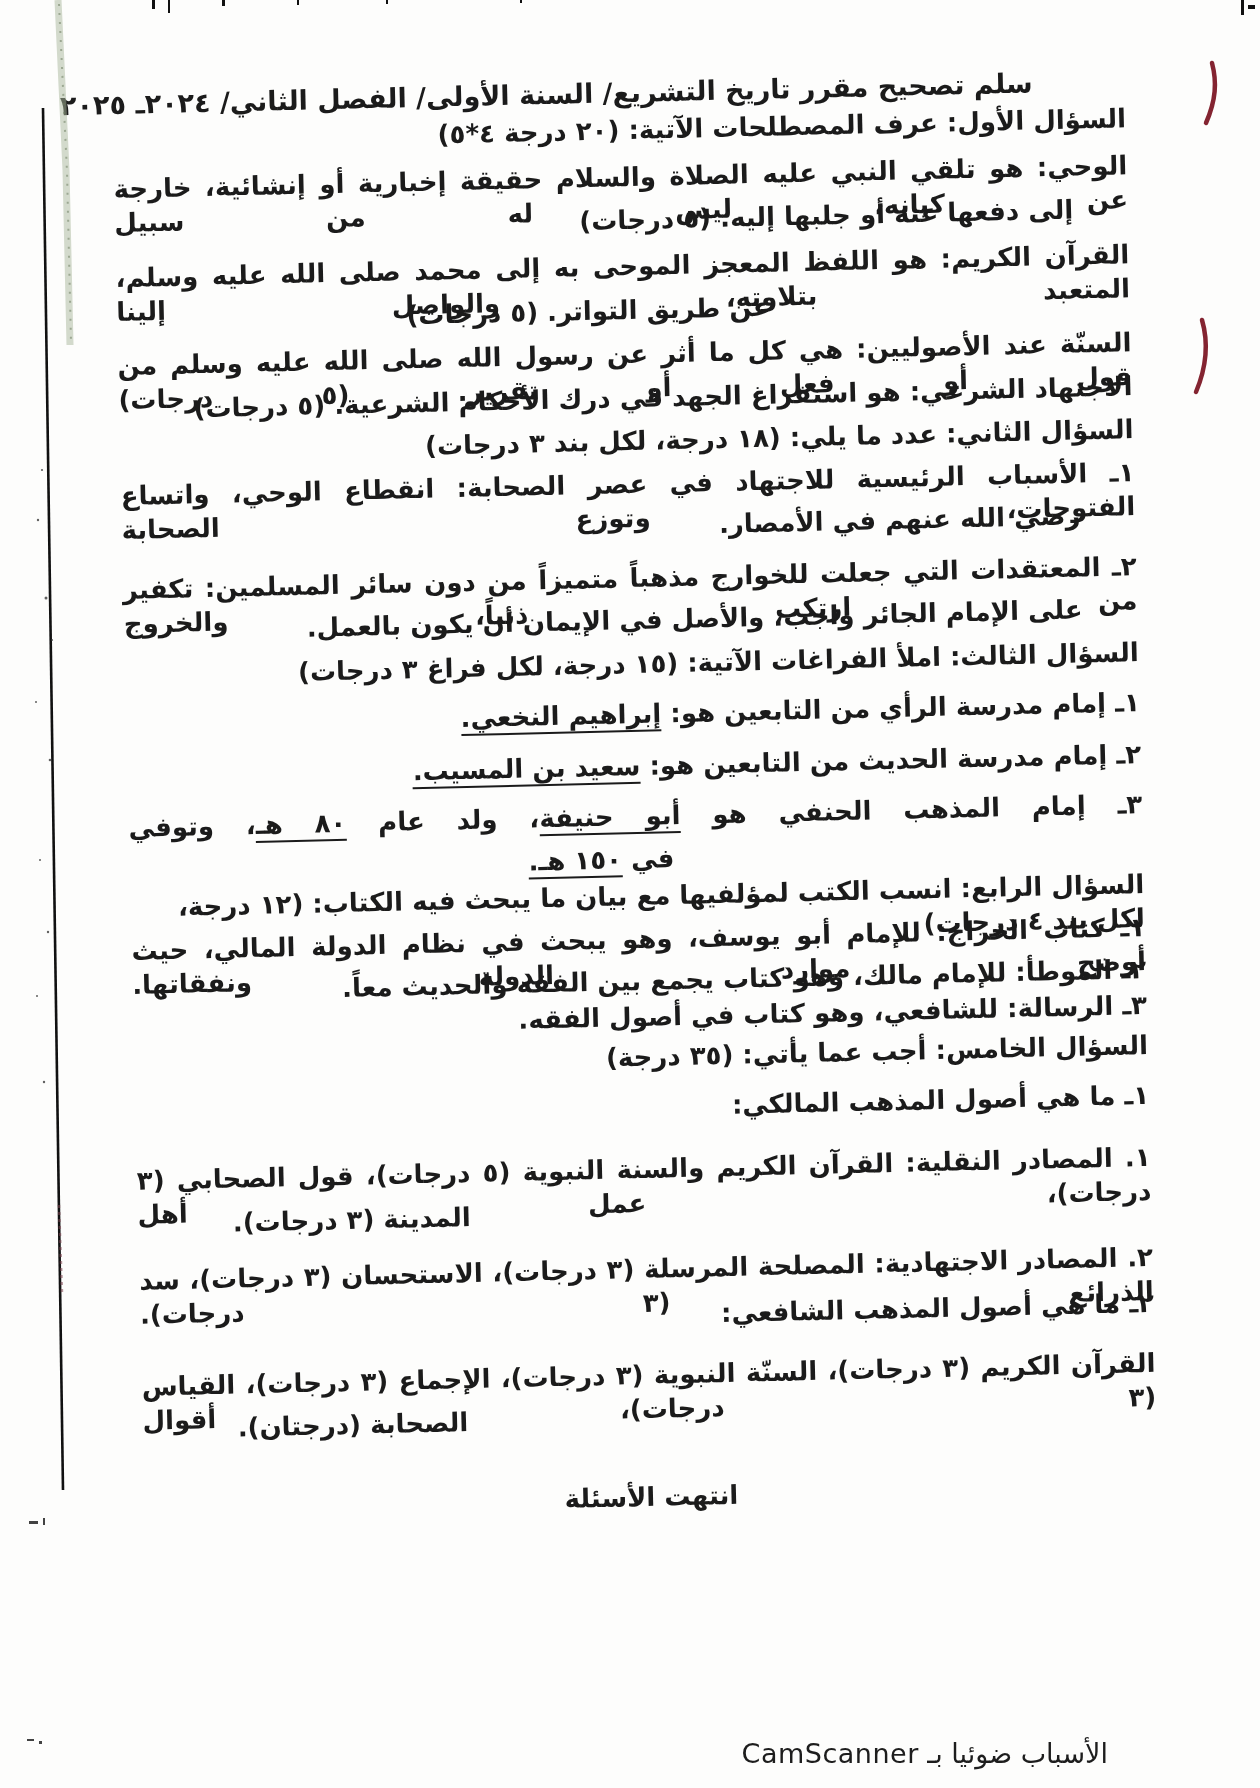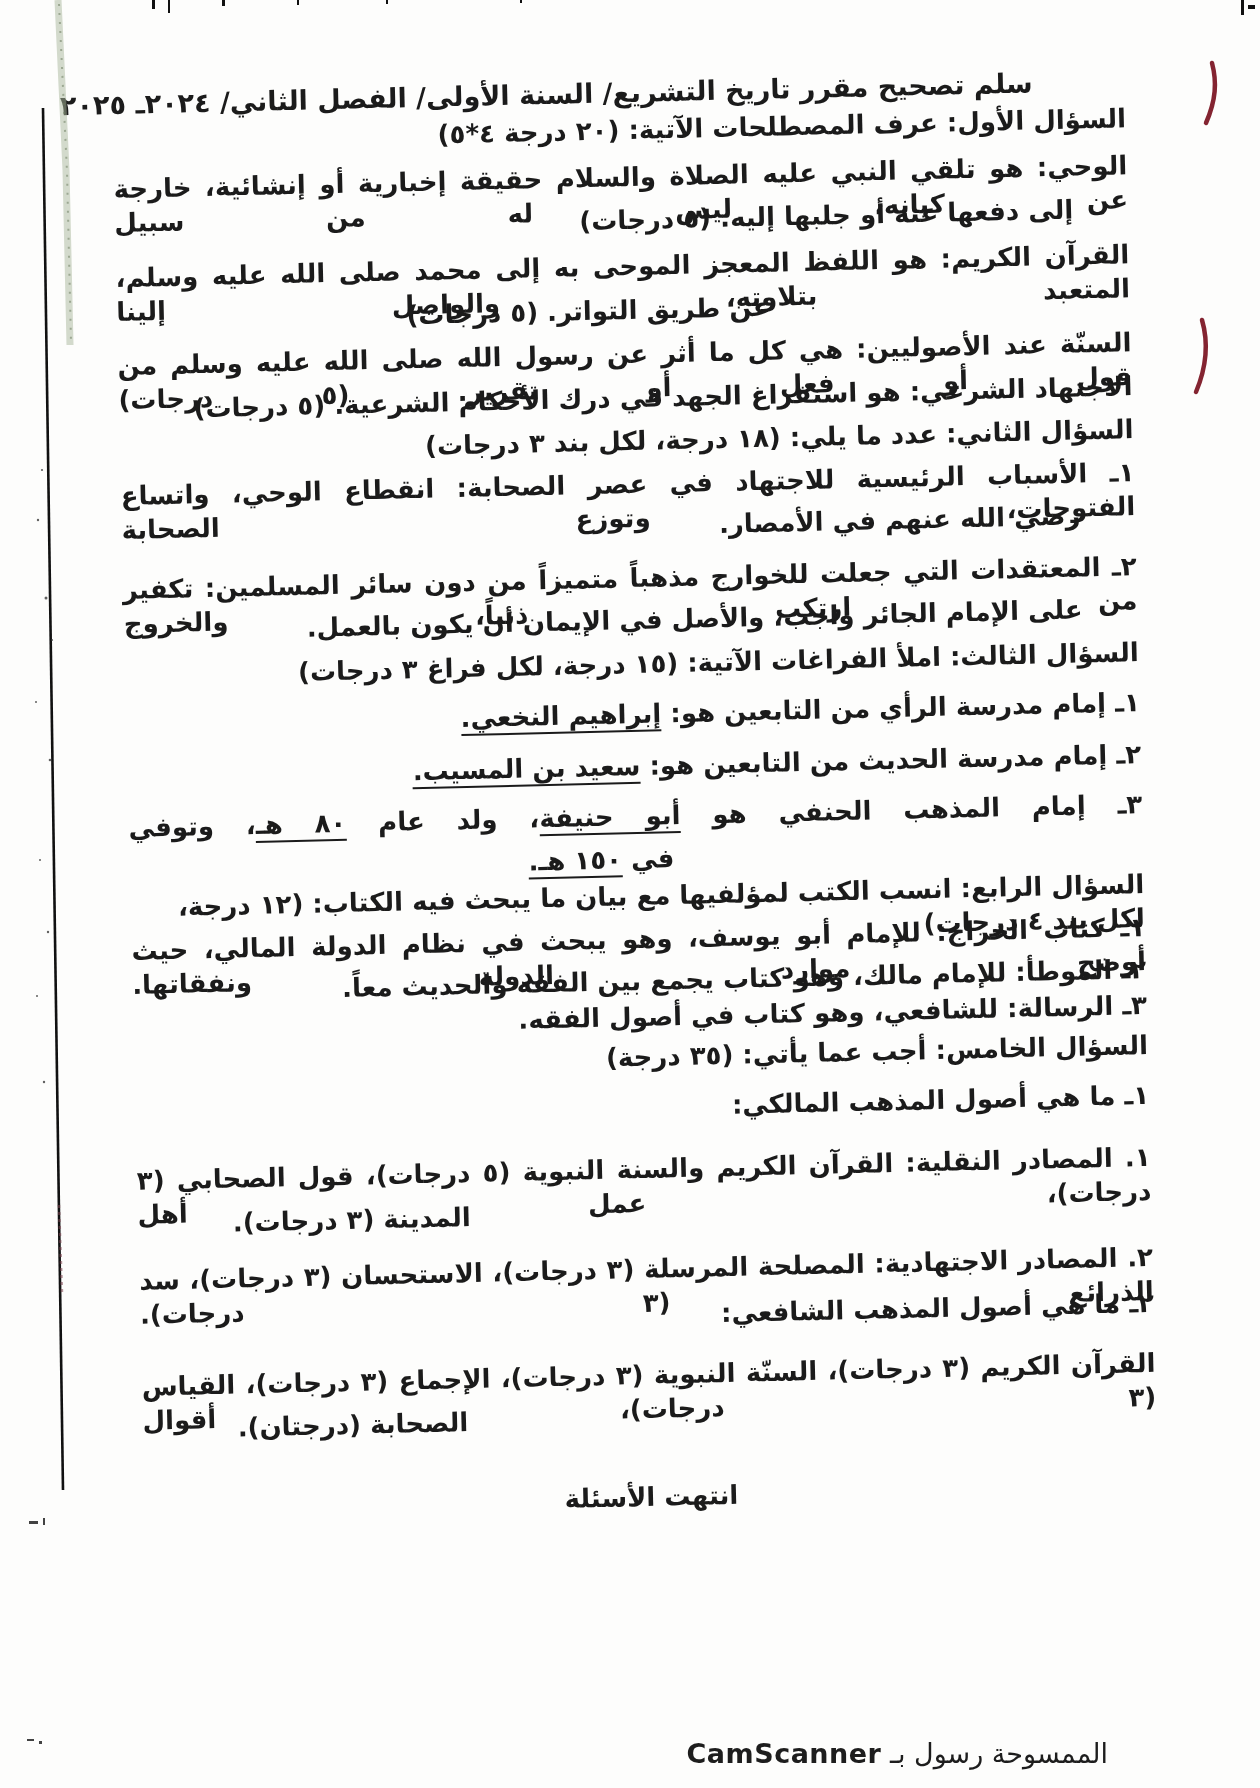--- a/index.html
+++ b/index.html
@@ -38,21 +38,21 @@
   .al-l{text-align:left;padding-left:95px;}
   .artifacts{position:absolute;top:0;left:0;}
   .footer{
     position:absolute;
     top:1738px;right:152px;
     direction:rtl;
     font-size:27px;
     color:#1d1d1d;
     white-space:nowrap;
   }
-  .footer .brand{font-weight:700;letter-spacing:.5px;margin-top:32px;}
+  .footer .brand{font-weight:400;letter-spacing:.5px;margin-top:32px;}
 </style>
 </head>
 <body>
 
 <div class="page">
 
   <div class="doc-lines">
       <div class="line al-title" style="top: 76px;"><span>سلم تصحيح مقرر تاريخ التشريع/ السنة الأولى/ الفصل الثاني/ ٢٠٢٤ـ ٢٠٢٥</span></div>
       <div class="line al-right" style="top: 113px;"><span>السؤال الأول: عرف المصطلحات الآتية: (٢٠ درجة ٤*٥)</span></div>
       <div class="line al-full" style="top: 160px;"><span>الوحي: هو تلقي النبي عليه الصلاة والسلام حقيقة إخبارية أو إنشائية، خارجة عن كيانه، ليس له من سبيل</span></div>
@@ -124,18 +124,18 @@
       <rect x="43" y="1518" width="2" height="7"></rect>
       <rect x="27" y="1739" width="7" height="2"></rect>
       <rect x="39" y="1741" width="3" height="3"></rect>
     </g>
 
     <path d="M1212 63 C1217 82 1216 100 1206 123" stroke="#7a1120" stroke-width="4.5" fill="none" stroke-linecap="round" opacity="0.92"></path>
     <path d="M1202 320 C1209 344 1206 368 1196 392" stroke="#7a1120" stroke-width="4.5" fill="none" stroke-linecap="round" opacity="0.92"></path>
   </svg>
 
   <div class="footer">
-    <span>الممسوحة رسول بـ</span>
+    <span>الأسباب ضوئيا بـ</span>
     <span> </span>
     <span class="brand" dir="ltr">CamScanner</span>
   </div>
 
 </div>
 
 </body></html>

